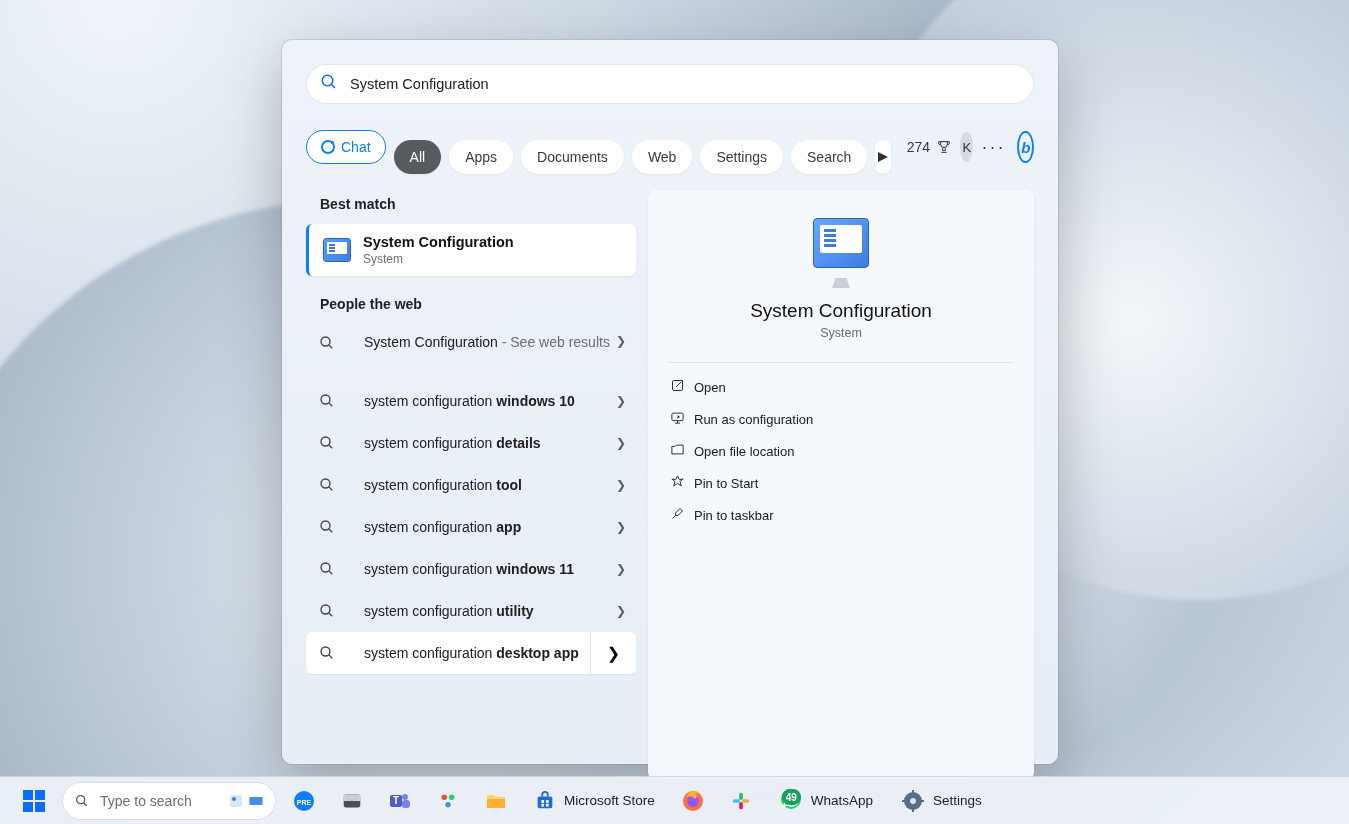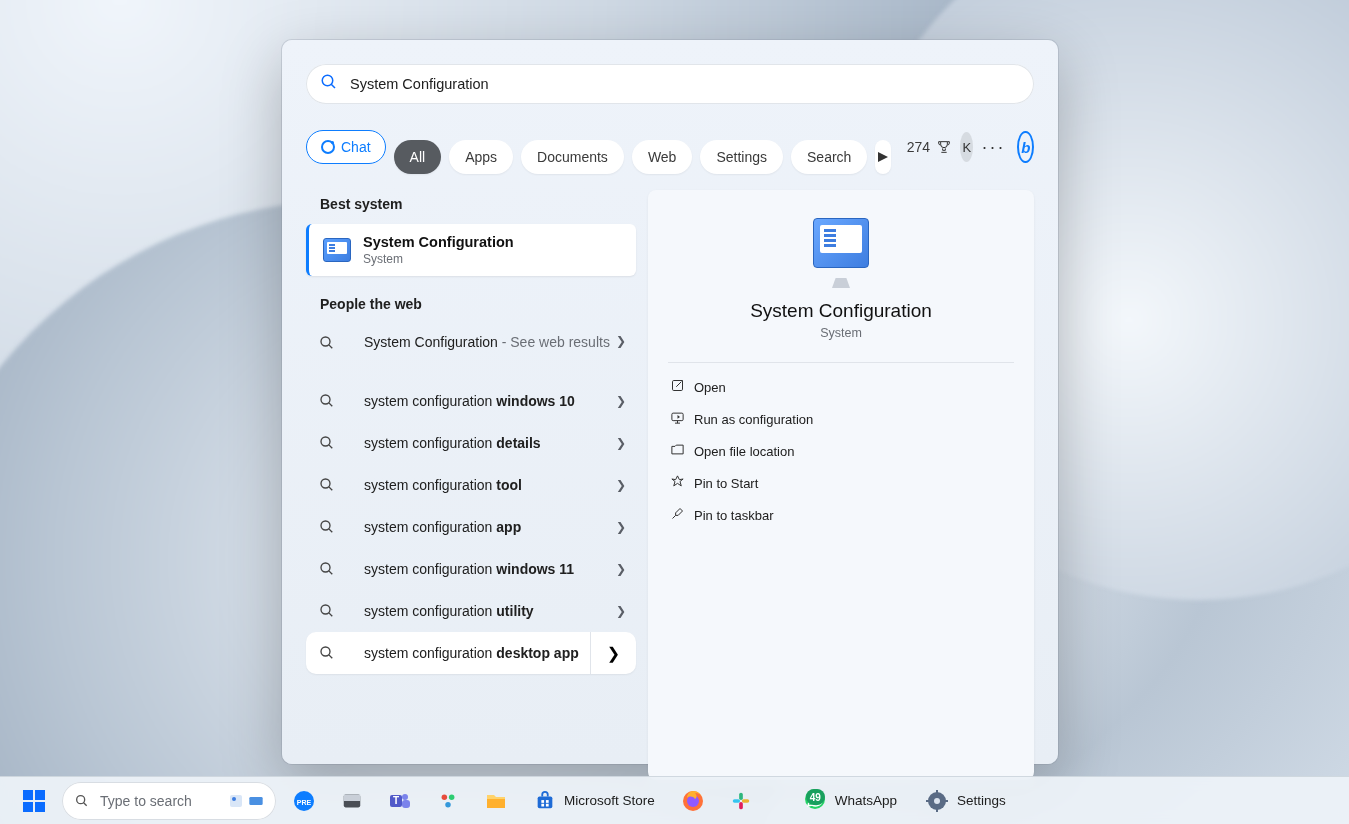--- a/index.html
+++ b/index.html
@@ -63,21 +63,21 @@
   .app-icon-sm::before{content:"";position:absolute;left:3px;top:3px;right:3px;bottom:7px;background:#fff;border-radius:1px;}
   .app-icon-sm::after{content:"";position:absolute;left:5px;top:5px;width:6px;height:2px;background:#3d7de0;box-shadow:0 3px 0 #3d7de0, 0 6px 0 #3d7de0;}
   .bm-text .t1{ font-size:14.5px; font-weight:600; color:#111;}
   .bm-text .t2{ font-size:12px; color:#6a6e75; margin-top:2px;}
 
   .web-item, .web-item-first {
     height:42px; display:flex; align-items:center; gap:28px; padding:0 12px; border-radius:6px;
     position:relative; cursor:default;
   }
   .web-item-first { height:56px; align-items:flex-start; padding-top:10px;}
-  .web-item:hover, .web-item.hovered, .web-item-first:hover { background:#fff; box-shadow:0 1px 2px rgba(0,0,0,.06);border-radius:10px;}
+  .web-item:hover, .web-item.hovered, .web-item-first:hover { background:#fff; box-shadow:0 1px 2px rgba(0,0,0,.06);}
   .web-item.hovered { background:#fff;}
   .mag { width:18px;height:18px; flex-shrink:0;}
   .mag svg{display:block;}
   .web-label { font-size:14px; color:#202020; flex:1; overflow:hidden; text-overflow:ellipsis;}
   .web-label .bold{ font-weight:600;}
   .chev { color:#5a5e66; font-size:12px; position:absolute; right:10px;}
   .web-item.hovered .chev-split {
     position:absolute; right:0; top:0; bottom:0; width:46px; border-left:1px solid #e0e4ea;
     display:flex;align-items:center;justify-content:center;
   }
@@ -165,21 +165,21 @@
         <span>K</span>
       </div>
     <div class="more-dots">···</div>
     <div class="bing-bubble">
         <span class="bing-b">b</span>
       </div>
   </div>
 
   <div class="columns">
     <div class="left-col">
-      <div class="section-title">Best system</div>
+      <div class="section-title">Best match</div>
       <div class="best-match">
         <div class="app-icon-sm"></div>
         <div class="bm-text">
           <div class="t1">System Configuration</div>
           <div class="t2">System</div>
         </div>
       </div>
 
       <div class="section-title">People the web</div>
 
@@ -389,21 +389,21 @@
     </div>
   <div class="tb-icon">
       <svg width="22" height="22" viewBox="0 0 24 24">
         <rect x="3" y="10" width="8" height="4" rx="2" fill="#36c5f0"></rect>
         <rect x="13" y="10" width="8" height="4" rx="2" fill="#ecb22e"></rect>
         <rect x="10" y="3" width="4" height="8" rx="2" fill="#2eb67d"></rect>
         <rect x="10" y="13" width="4" height="8" rx="2" fill="#e01e5a"></rect>
       </svg>
     </div>
   <div class="tb-labeled" style="position:relative;">
-    <span style="position:relative;margin-left:24px;">
+    <span style="position:relative;">
       <svg width="24" height="24" viewBox="0 0 24 24">
           <circle cx="12" cy="12" r="10" fill="#25d366"></circle>
           <path d="M8 15c2 2 5 2 7 0l1 2-2-1c-3 2-7 1-9-2l2-1 1 2z" fill="#fff"></path>
           <path d="M12 5a7 7 0 00-6 10l-1 4 4-1a7 7 0 103-13z" fill="none" stroke="#fff" stroke-width="1.5"></path>
         </svg>
       <span class="badge">49</span>
     </span>
     <span>WhatsApp</span>
   </div>
   <div class="tb-labeled">

